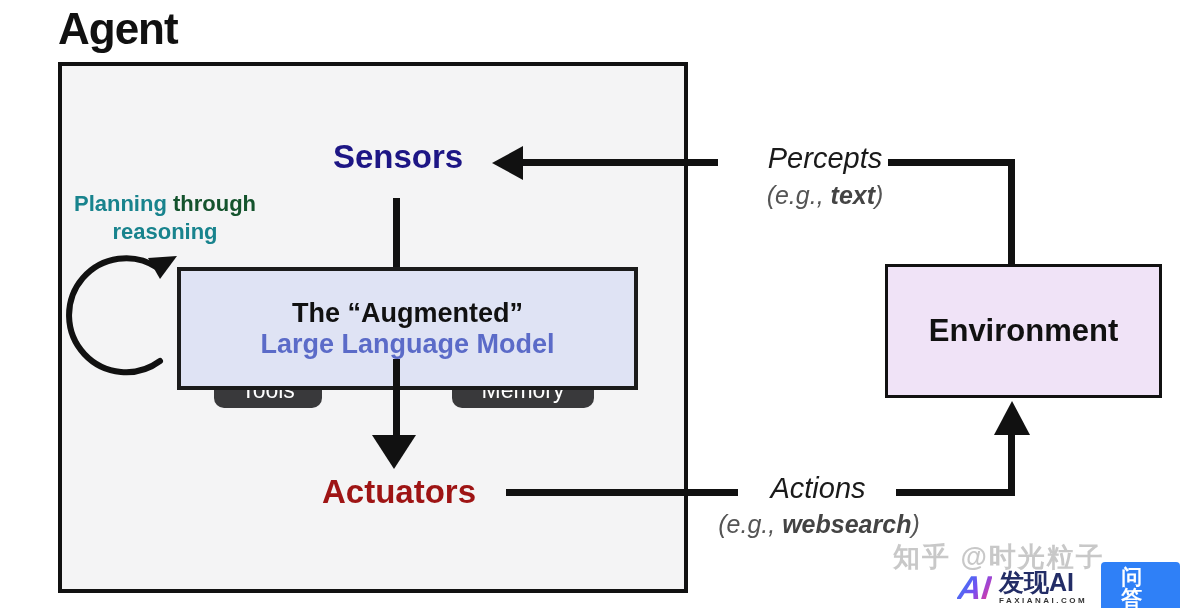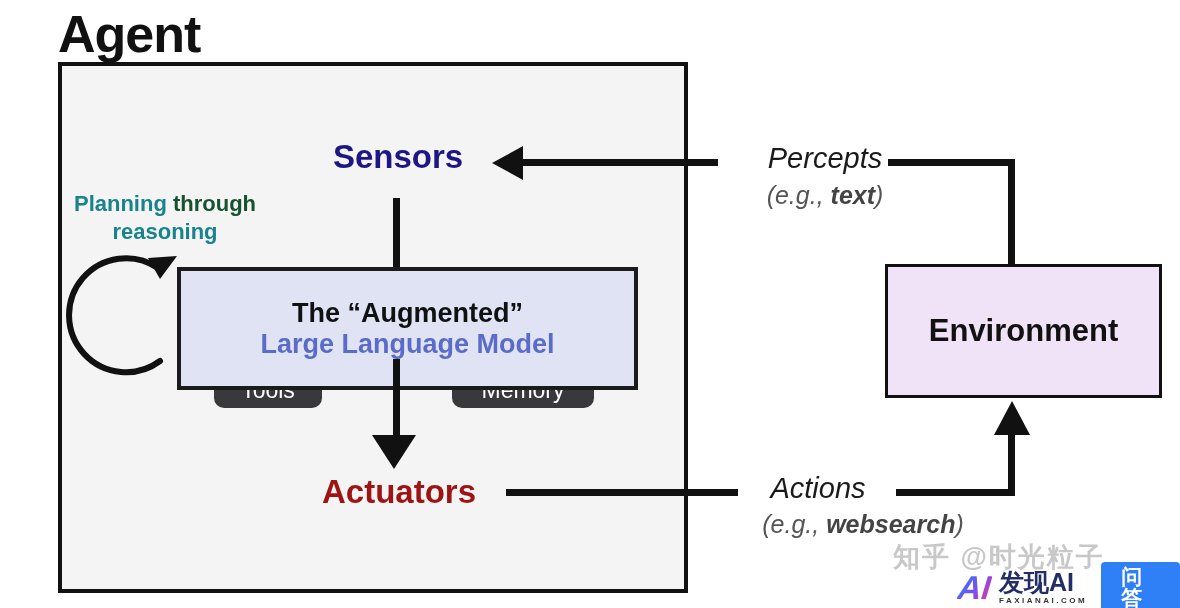--- a/index.html
+++ b/index.html
@@ -1,20 +1,20 @@
 <!DOCTYPE html>
 <html><head>
 <meta charset="utf-8">
 <style>
   * { margin: 0; padding: 0; box-sizing: border-box; }
   html, body { width: 1180px; height: 608px; background: #ffffff; overflow: hidden; }
   body { font-family: "Liberation Sans", sans-serif; position: relative; }
   .abs { position: absolute; }
 
-  .page-title { left: 58px; top: 4px; font-size: 52px; font-weight: 800; color: #111; letter-spacing: -1px; }
+  .page-title { left: 58px; top: 4px; font-size: 44px; font-weight: 800; color: #111; letter-spacing: -1px; }
 
   .agent-box { left: 58px; top: 62px; width: 630px; height: 531px;
                background: #f4f4f5; border: 4px solid #111; z-index: 1; }
 
   .sensors-label { left: 317px; top: 138px; width: 162px; text-align: center;
                    font-size: 33px; font-weight: 700; color: #1d1685; z-index: 3; }
   .actuators-label { left: 293px; top: 473px; width: 212px; text-align: center;
                      font-size: 33px; font-weight: 700; color: #9e1414; z-index: 3; }
 
   .vline, .hline { background: #111; z-index: 3; }
@@ -59,21 +59,21 @@
   
   .act-line1 { left: 506px; top: 489px; width: 232px; height: 7px; }
   .act-line2 { left: 896px; top: 489px; width: 119px; height: 7px; }
   .act-vert  { left: 1008px; top: 433px; width: 7px; height: 63px; }
   .act-arrowhead { left: 994px; top: 401px; width: 0; height: 0;
                    border-left: 18px solid transparent; border-right: 18px solid transparent;
                    border-bottom: 34px solid #111; }
   .actions-label { left: 738px; top: 472px; width: 160px; text-align: center;
                    font-style: italic; font-size: 29px; color: #1a1a1a; font-weight: 500; }
   .actions-example { left: 688px; top: 510px; width: 262px; text-align: center;
-                     font-style: italic; font-size: 25px; color: #555; margin-left: 44px; }
+                     font-style: italic; font-size: 25px; color: #555; }
 
   .env-box { left: 885px; top: 264px; width: 277px; height: 134px;
              background: #f0e3f7; border: 3px solid #111;
              display: flex; align-items: center; justify-content: center;
              font-size: 31px; font-weight: 700; color: #111; }
 
   
   .wm-zhihu { left: 893px; top: 539px; font-size: 27px; color: #bfbfbf; opacity: .85;
               letter-spacing: 2px; font-weight: 700; }
   .logo-row { left: 958px; top: 562px; display: flex; align-items: center; gap: 8px; }

